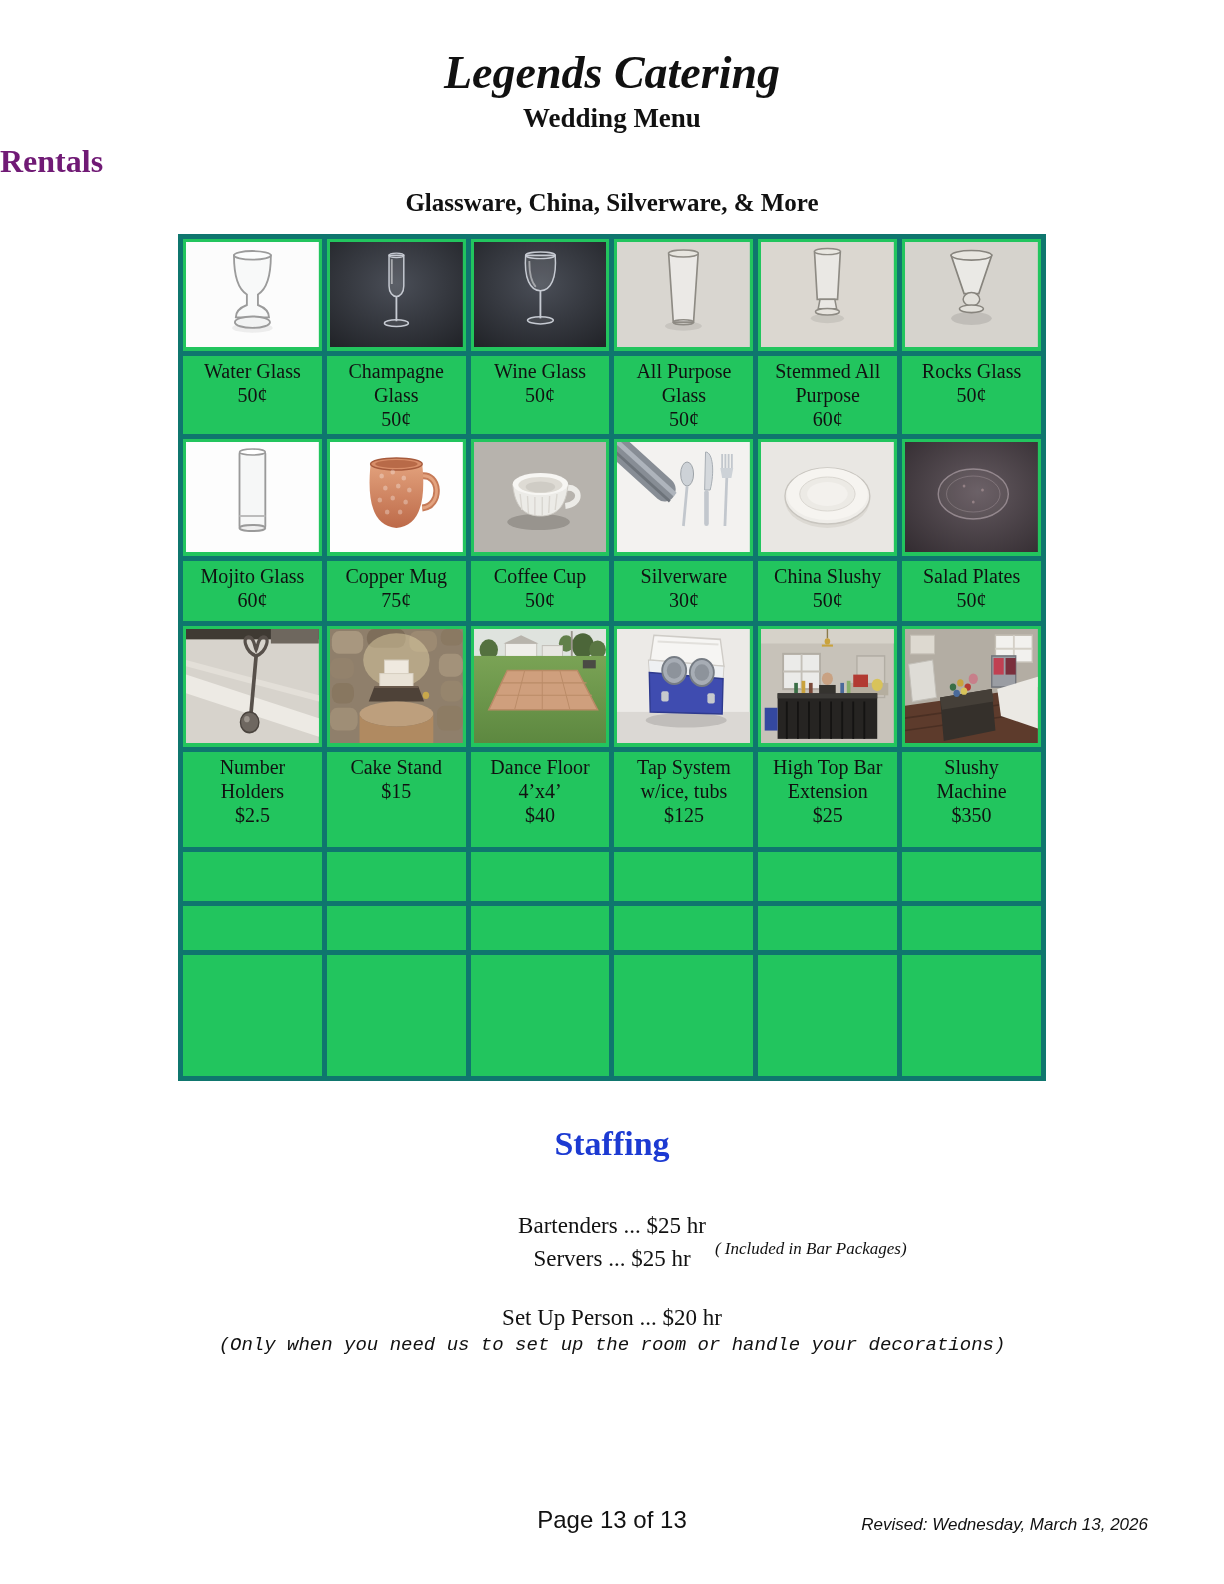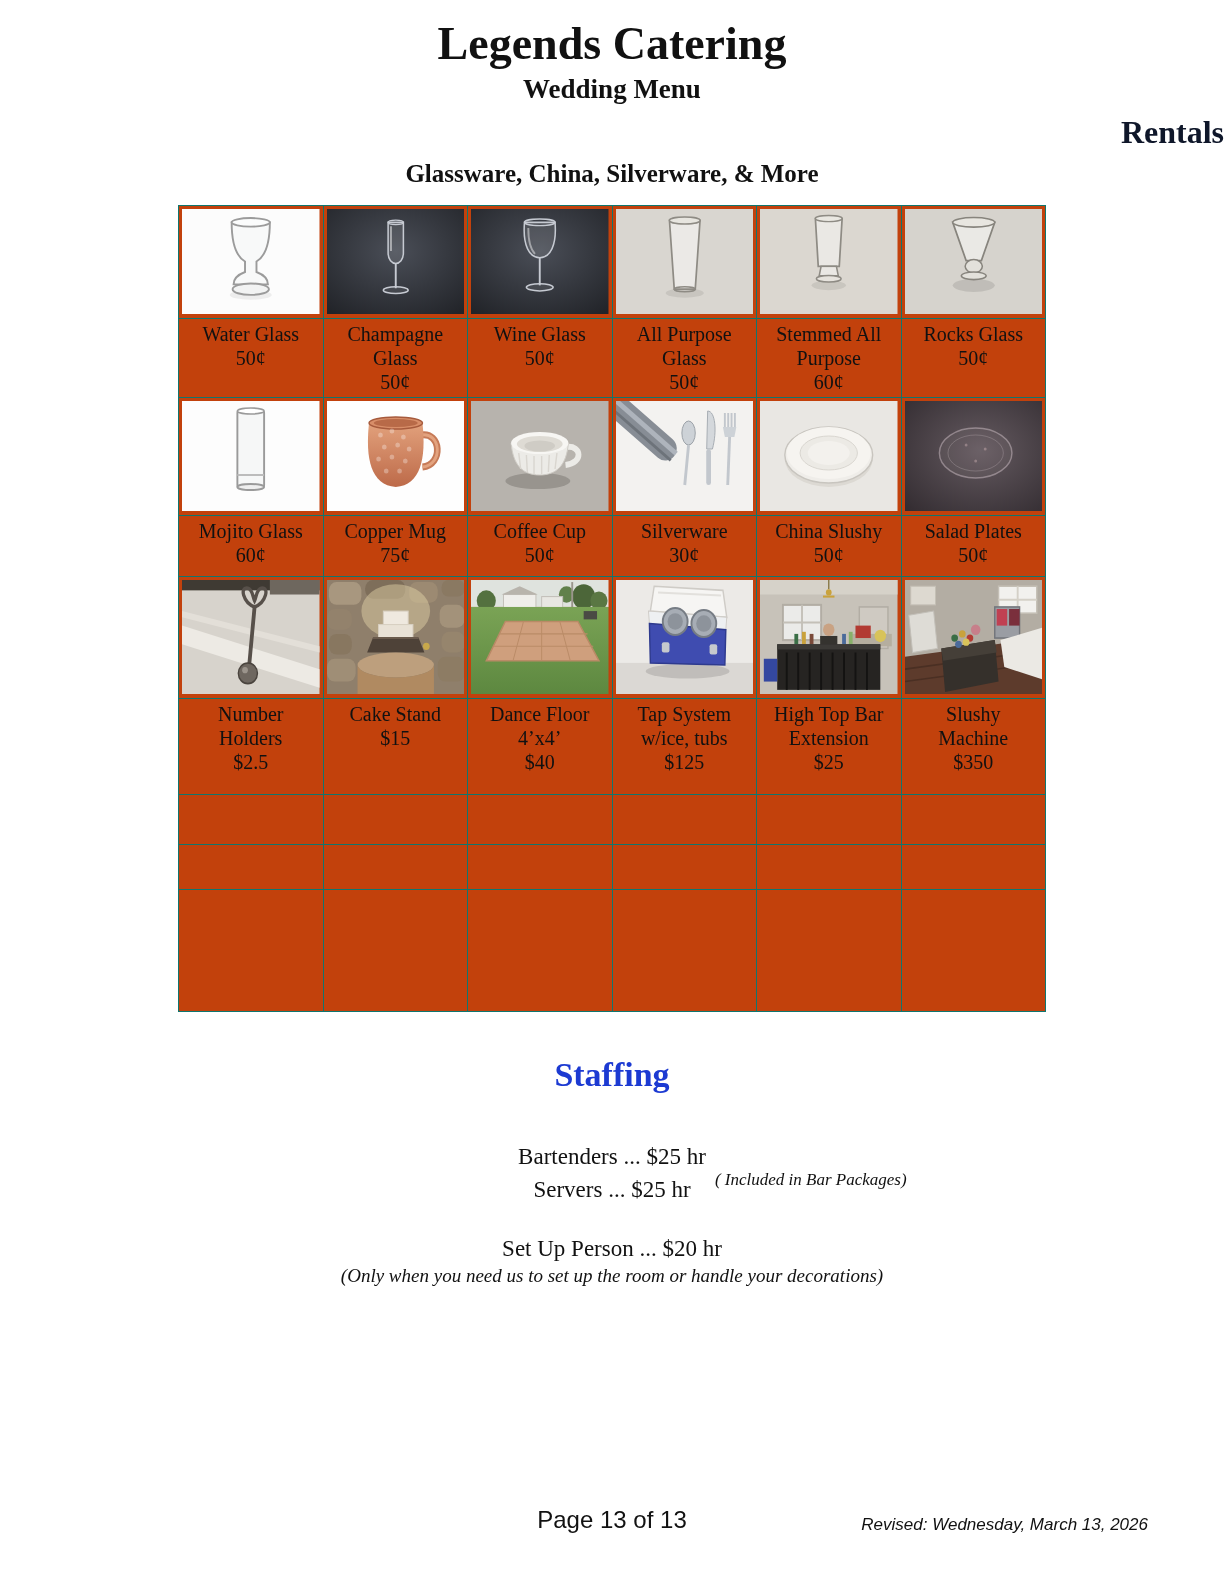--- a/index.html
+++ b/index.html
@@ -1,43 +1,43 @@
 <!DOCTYPE html>
 <html><head>
 <meta charset="utf-8">
 <style>
   html,body{margin:0;padding:0;background:#ffffff;}
   .page{width:1224px;height:1584px;position:relative;background:#ffffff;
         font-family:"Liberation Serif","DejaVu Serif",serif;color:#111;overflow:hidden;}
 
   
-  .hdr-title{font-size:46px;font-weight:bold;text-align:center;margin:0;padding-top:19px;line-height:1.1;}
+  .hdr-title{font-size:46px;font-weight:bold;text-align:center;margin:0;padding-top:48px;line-height:1.1;font-style:italic;}
   .hdr-sub{font-size:27px;font-weight:bold;text-align:center;margin:4px 0 0;}
-  .hdr-section{font-size:32px;font-weight:bold;text-align:right;margin:9px 0 0;color:#0f172a;}
+  .hdr-section{font-size:32px;font-weight:bold;text-align:left;margin:9px 0 0;color:#701a75;}
   .hdr-caption{font-size:25px;font-weight:bold;text-align:center;margin:9px 0 17px;}
 
   
   table.rentals{border-collapse:collapse;table-layout:fixed;width:868px;margin:13px auto 0;}
-  table.rentals td{border:1px solid #0f766e;padding:0;vertical-align:top;background:#c2410c;}
+  table.rentals td{border:5px solid #0f766e;padding:0;vertical-align:top;background:#22c55e;}
   tr.ir1 td{height:112px;} tr.ir2 td{height:117px;} tr.ir3 td{height:121px;}
   tr.lr1 td{height:78px;}  tr.lr2 td{height:60px;}  tr.lr3 td{height:95px;}
   tr.er1 td{height:49px;}  tr.er2 td{height:44px;}  tr.er3 td{height:121px;}
   .photo{display:block;width:calc(100% - 6px);margin:3px auto 0;}
   .ir1 .photo{height:105px;} .ir2 .photo{height:110px;} .ir3 .photo{height:114px;}
   .photo svg{display:block;width:100%;height:100%;}
   .lbl{text-align:center;font-size:20px;line-height:24px;padding-top:3px;}
   .item-name{display:block;white-space:pre-line;}
   .item-price{display:block;}
 
   
   .staffing-heading{margin-top:44px;font-size:34px;font-weight:bold;text-align:center;color:#1c3ad2;}
   .staff-lines{margin-top:46px;text-align:center;font-size:23px;line-height:33px;}
   .staff-note{position:absolute;font-size:17px;font-style:italic;margin-left:9px;margin-top:23px;white-space:nowrap;}
   .setup-line{margin-top:28px;text-align:center;font-size:23px;line-height:30px;}
-  .setup-note{text-align:center;font-size:19px;font-style:italic;margin-top:1px;}
+  .setup-note{text-align:center;font-size:19px;font-style:italic;margin-top:1px;font-family:Liberation Mono, monospace;}
 
   
   .notes{margin-top:26px;text-align:center;font-size:23.5px;line-height:37px;}
 
   
   .footer{position:absolute;left:0;top:1506px;width:100%;}
   .page-num{text-align:center;font-family:"Liberation Sans","DejaVu Sans",sans-serif;font-size:24px;}
   .revised{position:absolute;right:76px;top:9px;font-family:"Liberation Sans","DejaVu Sans",sans-serif;
            font-size:17px;font-style:italic;}
 </style>

